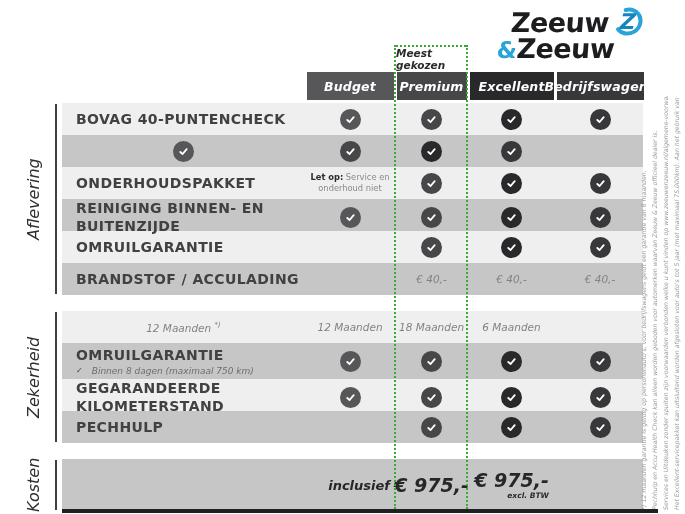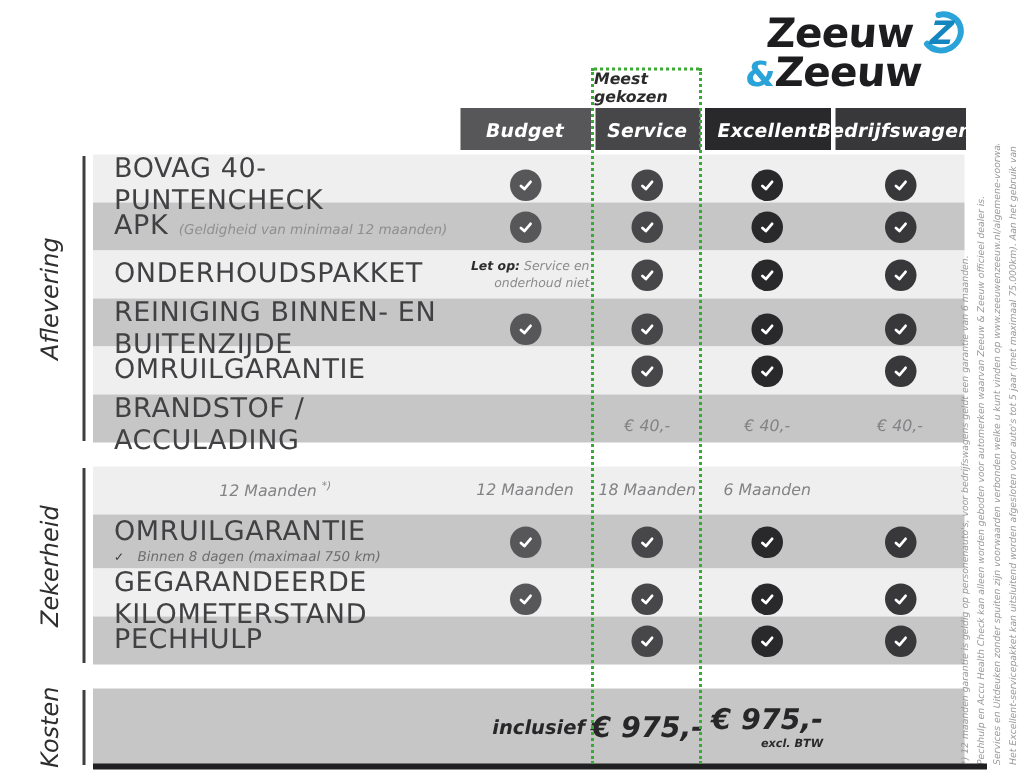--- a/index.html
+++ b/index.html
@@ -25,30 +25,30 @@
   .col-header{height:28px;margin:0 1.5px;color:#fff;font-weight:bold;font-style:italic;font-size:12.5px;
               display:flex;align-items:center;justify-content:center;letter-spacing:.2px;}
   .tsection{position:relative;margin-bottom:16px;}
   .tsection.totals-section{margin-bottom:0;}
   .trow{height:32px;}
   .trow.tall{height:36px;}
   .trow.light{background:#f0efef;}
   .trow.dark{background:#c7c6c6;}
   .trow.totals{height:52px;background:#c7c6c6;}
   .row-label{padding-left:14px;line-height:1.15;}
-  .row-title{font-size:18px;color:#414144;letter-spacing:.4px;}
+  .row-title{font-size:14px;color:#414144;letter-spacing:.4px;font-weight:bold;}
   .sub-inline{font-size:9px;font-style:italic;color:#8f8f8f;margin-left:7px;}
   .sub-line{font-size:9px;font-style:italic;color:#6d6d6d;margin-top:1px;display:flex;gap:9px;align-items:center;}
   .sub-check{font-style:normal;font-size:8px;color:#3c3c3e;}
   .cell{display:flex;justify-content:center;align-items:center;height:100%;}
   .cell.right{justify-content:flex-end;padding-right:5px;box-sizing:border-box;}
   .check{width:21px;height:21px;border-radius:50%;display:flex;align-items:center;justify-content:center;}
   .cell-text{font-size:10.5px;font-style:italic;color:#838386;white-space:nowrap;}
   .cell-text sup{font-size:7px;}
-  .cell-note{font-size:8.3px;font-style:italic;color:#8a8a8a;text-align:right;line-height:1.3;max-width:86px;}
+  .cell-note{font-size:8.3px;color:#8a8a8a;text-align:center;line-height:1.3;max-width:86px;}
   .cell-note b{color:#2c2c2e;}
   .price{font-size:19px;font-weight:bold;font-style:italic;color:#272729;text-align:center;white-space:nowrap;line-height:1;}
   .price.small{font-size:13px;}
   .price-sub{display:block;font-size:7.5px;font-weight:bold;font-style:italic;color:#2b2b2b;text-align:right;margin-top:2px;}
 
   
   .side-bar{position:absolute;left:-7px;top:1px;bottom:1px;width:2px;background:#3f3f42;}
   .side-label{position:absolute;left:-48px;top:0;bottom:0;width:38px;display:flex;align-items:center;justify-content:center;
               writing-mode:vertical-rl;transform:rotate(180deg);font-style:italic;font-size:16px;color:#2e2e30;white-space:nowrap;}
 
@@ -87,21 +87,21 @@
   <div class="premium-outline">
     <div class="best-badge">
       <span>Meest gekozen</span>
     </div>
   </div>
 
   <div class="table">
     <div class="col-headers" id="col-headers">
         <div class="hspacer"></div>
         <div class="col-header" style="background: rgb(87, 87, 90);">Budget</div>
-        <div class="col-header" style="background: rgb(71, 71, 74);">Service</div>
+        <div class="col-header" style="background: rgb(71, 71, 74);">Premium</div>
         <div class="col-header" style="background: rgb(41, 41, 43);">Excellent</div>
         <div class="col-header" style="background: rgb(56, 56, 59); text-align: right;">Bedrijfswagens</div>
       </div>
     <div id="sections">
         <div class="tsection">
           <div class="side-bar"></div>
           <div class="side-label">Aflevering</div>
           <div class="trow light">
             <div class="row-label"><span class="row-title">BOVAG 40-PUNTENCHECK</span></div>
             <div class="cell">
@@ -127,21 +127,20 @@
             </div>
             <div class="cell">
               <div class="check" style="background: rgb(56, 56, 59);">
                 <svg viewBox="0 0 24 24" width="11" height="11">
                   <path d="M5 13 L10 17.5 L19 7" stroke="#fff" stroke-width="4" fill="none" stroke-linecap="round" stroke-linejoin="round"></path>
                 </svg>
               </div>
             </div>
           </div>
           <div class="trow dark">
-            <div class="row-label"><span class="row-title">APK</span><span class="sub-inline">(Geldigheid van minimaal 12 maanden)</span></div>
             <div class="cell">
               <div class="check" style="background: rgb(87, 87, 90);">
                 <svg viewBox="0 0 24 24" width="11" height="11">
                   <path d="M5 13 L10 17.5 L19 7" stroke="#fff" stroke-width="4" fill="none" stroke-linecap="round" stroke-linejoin="round"></path>
                 </svg>
               </div>
             </div>
             <div class="cell">
               <div class="check" style="background: rgb(71, 71, 74);">
                 <svg viewBox="0 0 24 24" width="11" height="11">

